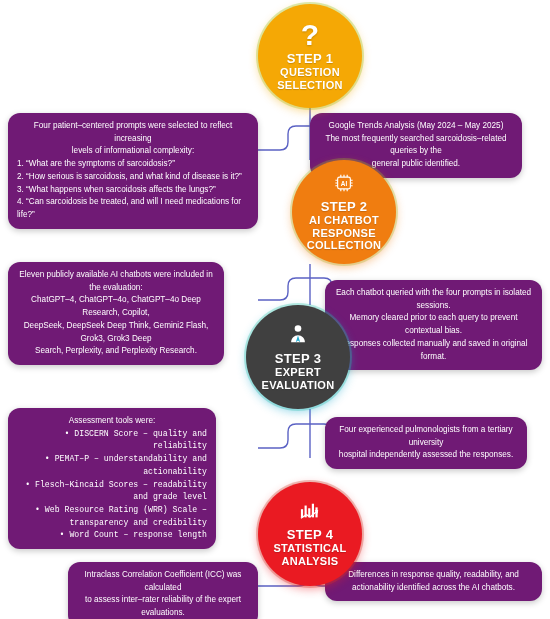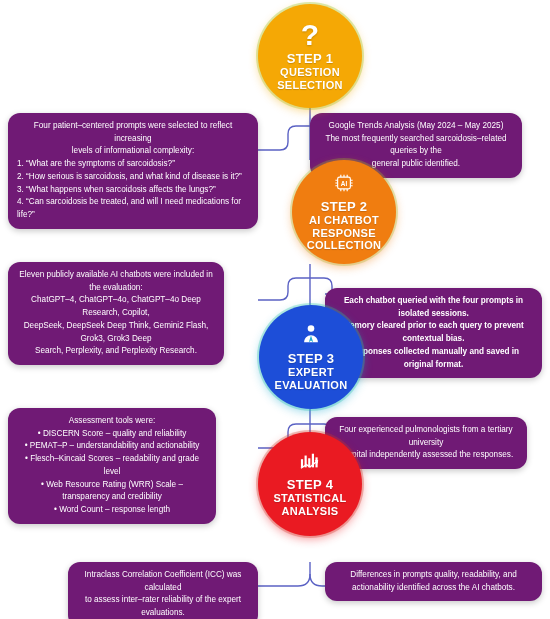--- a/index.html
+++ b/index.html
@@ -32,23 +32,23 @@
     letter-spacing:.3px;
     text-shadow:0 1px 1px rgba(0,0,0,.18);
   }
   .circle .step-no{font-size:13px;font-weight:bold;margin-top:2px;}
   .circle .step-name{font-size:11px;font-weight:bold;}
 
   .c1{left:258px;top:4px;width:104px;height:104px;background:#F5A805;
       box-shadow:0 3px 10px rgba(245,168,5,.45), 0 0 0 2px rgba(150,200,40,.35);}
   .c2{left:258px;top:160px;width:104px;height:104px;background:#F07D10;
       box-shadow:0 3px 10px rgba(240,125,16,.45), 0 0 0 2px rgba(150,200,40,.30);margin-left:34px;}
-  .c3{left:259px;top:305px;width:104px;height:104px;background:#1d4ed8;
+  .c3{left:246px;top:305px;width:104px;height:104px;background:#404040;
       box-shadow:0 3px 10px rgba(34,171,208,.45), 0 0 0 2px rgba(40,200,160,.30);}
-  .c4{left:258px;top:432px;width:104px;height:104px;background:#EA1A22;
+  .c4{left:258px;top:482px;width:104px;height:104px;background:#EA1A22;
       box-shadow:0 3px 10px rgba(234,26,34,.45), 0 0 0 2px rgba(200,60,40,.30);}
 
   .ico{display:block;margin-bottom:1px;}
   .qmark{font-size:30px;font-weight:bold;line-height:28px;color:#fff;
          text-shadow:0 1px 2px rgba(0,0,0,.2);}
 
   
   .box{
     position:absolute;
     background:#701a75;
@@ -58,27 +58,27 @@
     box-sizing:border-box;
     font-size:8.2px;
     line-height:1.55;
     z-index:4;
     box-shadow:0 2px 6px rgba(0,0,0,.22);
   }
   .box .center{text-align:center;}
   .box ol{margin:0;padding:0;list-style:none;}
   .box li{text-align:left;}
   .box .bullets{margin:0;padding:0;list-style:none;}
-  .box .bullets li{text-align:center;}
+  .box .bullets li{text-align:right;font-family:Liberation Mono, monospace;}
   .box .bullets li:before{content:"\2022  ";}
 
   .b1{left:8px;top:113px;width:250px;}
   .b2{left:310px;top:113px;width:212px;}
   .b3{left:8px;top:262px;width:216px;}
-  .b4{left:325px;top:288px;width:217px;font-weight:bold;}
+  .b4{left:325px;top:280px;width:217px;}
   .b5{left:8px;top:408px;width:208px;}
   .b6{left:325px;top:417px;width:202px;}
   .b7{left:68px;top:562px;width:190px;}
   .b8{left:325px;top:562px;width:217px;}
 </style>
 </head>
 <body>
 
 <div id="flow">
 
@@ -209,17 +209,17 @@
     <div class="center">hospital independently assessed the responses.</div>
   </div>
 
   <div class="box b7">
     <div class="center">Intraclass Correlation Coefficient (ICC) was calculated</div>
     <div class="center">to assess inter–rater reliability of the expert</div>
     <div class="center">evaluations.</div>
   </div>
 
   <div class="box b8">
-    <div class="center">Differences in prompts quality, readability, and</div>
+    <div class="center">Differences in response quality, readability, and</div>
     <div class="center">actionability identified across the AI chatbots.</div>
   </div>
 
 </div>
 
 </body></html>

